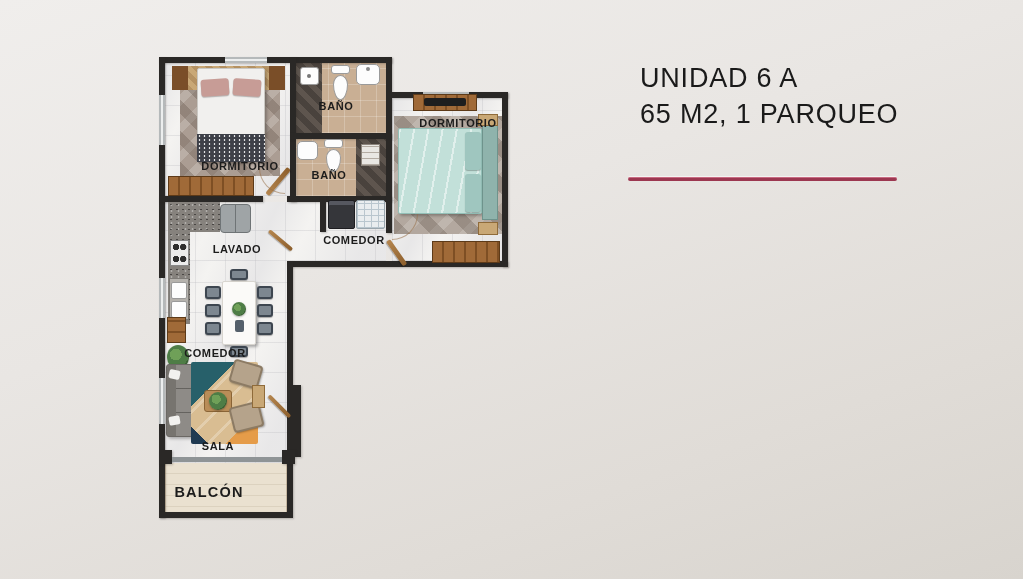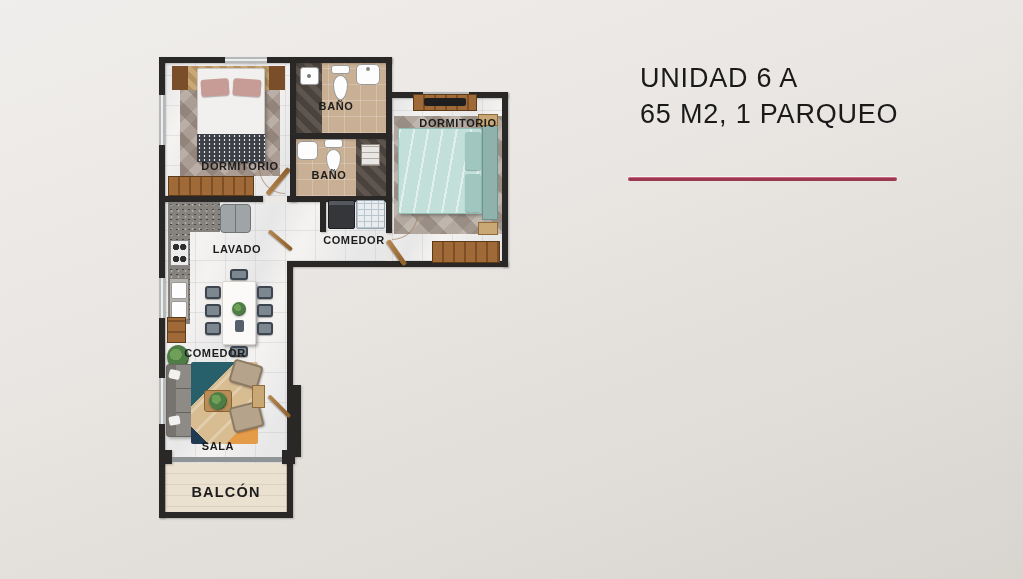--- a/index.html
+++ b/index.html
@@ -176,16 +176,16 @@
     <div class="leaf" style="left:107px;top:196px;width:30px;height:4px;transform:rotate(40deg);transform-origin:right center;"></div>
 
     <div class="rlabel" style="left:85px;top:114px;">DORMITORIO</div>
     <div class="rlabel" style="left:181px;top:54px;">BAÑO</div>
     <div class="rlabel" style="left:174px;top:123px;">BAÑO</div>
     <div class="rlabel" style="left:303px;top:71px;">DORMITORIO</div>
     <div class="rlabel" style="left:199px;top:188px;">COMEDOR</div>
     <div class="rlabel" style="left:82px;top:197px;">LAVADO</div>
     <div class="rlabel" style="left:60px;top:301px;">COMEDOR</div>
     <div class="rlabel" style="left:63px;top:394px;">SALA</div>
-    <div class="rlabel big" style="left:71px;top:440px;">BALCÓN</div>
+    <div class="rlabel big" style="left:54px;top:440px;">BALCÓN</div>
 
   </div>
 </div>
 
 </body></html>

